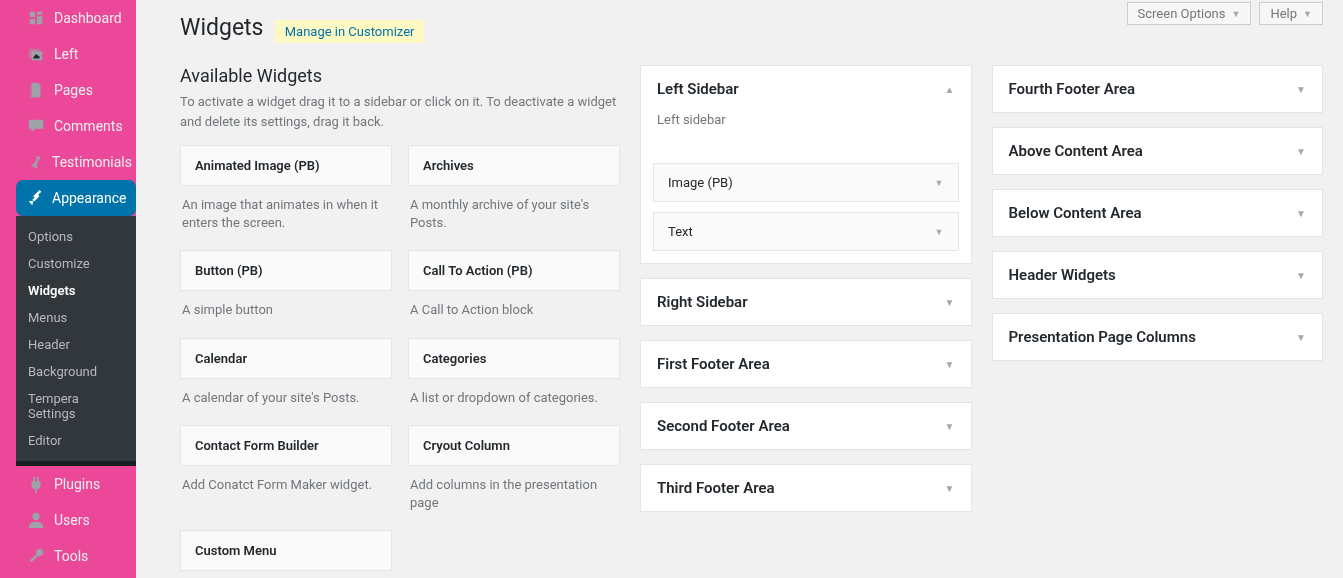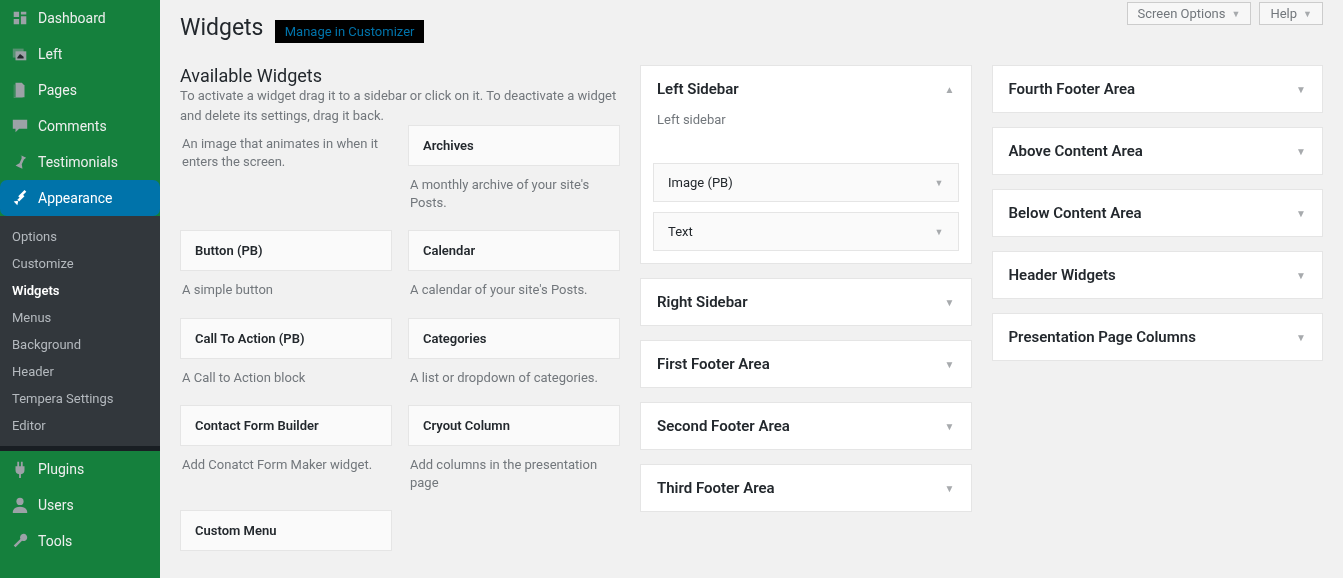--- a/index.html
+++ b/index.html
@@ -1,44 +1,44 @@
 <!DOCTYPE html>
 <html><head>
 <meta charset="utf-8">
 <style>
 * { box-sizing: border-box; margin: 0; padding: 0; }
 body { font-family: -apple-system, BlinkMacSystemFont, "Segoe UI", Roboto, "Helvetica Neue", Arial, sans-serif; font-size: 13px; color: #444; background: #f1f1f1; width: 1343px; height: 578px; overflow: hidden; }
 
 
-.sidebar { position: absolute; left: 0; top: 0; width: 160px; height: 578px; background: #15803d; color: #eee; }
+.sidebar { position: absolute; left: 0; top: 0; width: 136px; height: 578px; background: #ec4899; color: #eee; padding-left: 16px; }
 .menu-item { display: flex; align-items: center; padding: 8px 10px; color: #eee; font-size: 14px; cursor: pointer; }
 .menu-item .icon { width: 20px; height: 20px; margin-right: 8px; display: inline-flex; align-items: center; justify-content: center; color: #9ca2a7; font-size: 16px; }
 .menu-item.current { background: #0073aa; color: #fff; position: relative; border-radius: 7px; }
 .menu-item.current .icon { color: #fff; }
 .menu-item.current::after { content: ""; position: absolute; right: -8px; top: 50%; margin-top: -8px; border: 8px solid transparent; border-right-color: #f1f1f1; }
 .submenu { background: #32373c; padding: 7px 0; }
 .submenu-item { padding: 6px 12px; font-size: 13px; color: #b4b9be; cursor: pointer; }
 .submenu-item.current { color: #fff; font-weight: 600; }
 .sep { height: 5px; background: #191e23; margin: 0; }
 
 
 .main { position: absolute; left: 160px; top: 0; right: 0; bottom: 0; padding: 0 20px; border-radius: 11px; }
 
 .topbar { position: absolute; top: 2px; right: 20px; display: flex; gap: 8px; }
 .screen-btn { background: #f7f7f7; border: 1px solid #ccc; padding: 3px 10px; font-size: 13px; color: #72777c; cursor: pointer; display: inline-flex; align-items: center; gap: 6px; }
 .screen-btn .tri { font-size: 9px; color: #a7aaad; }
 
 h1.page-title { font-size: 23px; font-weight: 400; color: #23282d; padding: 14px 0 4px; display: inline-block; }
-.manage-link { display: inline-block; margin-left: 8px; background: #000000; color: #0073aa; padding: 4px 10px; font-size: 13px; cursor: pointer; vertical-align: middle; }
+.manage-link { display: inline-block; margin-left: 8px; background: #fef9c3; color: #0073aa; padding: 4px 10px; font-size: 13px; cursor: pointer; vertical-align: middle; }
 
 .columns { display: flex; gap: 20px; margin-top: 20px; }
 
 .col-available { width: 440px; }
-.col-available h2 { font-size: 18px; font-weight: 400; color: #23282d; }
-.col-available p.desc { font-size: 13px; color: #72777c; line-height: 1.5; margin-bottom: 0; }
+.col-available h2 { font-size: 18px; font-weight: 400; color: #23282d; margin-bottom: 6px; }
+.col-available p.desc { font-size: 13px; color: #72777c; line-height: 1.5; margin-bottom: 14px; }
 
 .widget-grid { display: grid; grid-template-columns: 1fr 1fr; gap: 0 16px; }
 .widget-item { margin-bottom: 4px; }
 .widget-box { background: #fafafa; border: 1px solid #e5e5e5; padding: 12px 14px; font-size: 13px; font-weight: 600; color: #23282d; cursor: grab; }
 .widget-desc { font-size: 13px; color: #72777c; padding: 10px 2px 14px; line-height: 1.4; min-height: 28px; }
 
 .col-areas { flex: 1; display: flex; gap: 20px; }
 .area-col { flex: 1; display: flex; flex-direction: column; }
 
 .area { background: #fff; border: 1px solid #e5e5e5; margin-bottom: 14px; }
@@ -104,22 +104,22 @@
           <path d="M17 3l-7 7-2-2 7-7 2 2zM3 14l4-1 1 1-1 4-4-4zm4-2l6-6 2 2-6 6-2-2z"></path>
         </svg>
       </span>
       <span>Appearance</span>
     </div>
     <div class="submenu">
       <div class="submenu-item">Options</div>
       <div class="submenu-item">Customize</div>
       <div class="submenu-item current">Widgets</div>
       <div class="submenu-item">Menus</div>
+      <div class="submenu-item">Header</div>
       <div class="submenu-item">Background</div>
-      <div class="submenu-item">Header</div>
       <div class="submenu-item">Tempera Settings</div>
       <div class="submenu-item">Editor</div>
     </div>
     <div class="sep"></div>
     <div class="menu-item">
       <span class="icon">
         <svg viewBox="0 0 20 20" width="18" height="18" fill="currentColor">
           <path d="M7 2v5H5v4a5 5 0 0 0 4 4.9V20h2v-4.1A5 5 0 0 0 15 11V7h-2V2h-2v5H9V2H7z"></path>
         </svg>
       </span>
@@ -158,37 +158,38 @@
 
   <h1 class="page-title">Widgets</h1>
   <span class="manage-link">Manage in Customizer</span>
 
   <div class="columns">
     <div class="col-available">
       <h2>Available Widgets</h2>
       <p class="desc">To activate a widget drag it to a sidebar or click on it. To deactivate a widget and delete its settings, drag it back.</p>
       <div class="widget-grid" id="widget-grid">
           <div class="widget-item">
+            <div class="widget-box">Animated Image (PB)</div>
             <div class="widget-desc">An image that animates in when it enters the screen.</div>
           </div>
           <div class="widget-item">
             <div class="widget-box">Archives</div>
             <div class="widget-desc">A monthly archive of your site's Posts.</div>
           </div>
           <div class="widget-item">
             <div class="widget-box">Button (PB)</div>
             <div class="widget-desc">A simple button</div>
           </div>
           <div class="widget-item">
+            <div class="widget-box">Call To Action (PB)</div>
+            <div class="widget-desc">A Call to Action block</div>
+          </div>
+          <div class="widget-item">
             <div class="widget-box">Calendar</div>
             <div class="widget-desc">A calendar of your site's Posts.</div>
-          </div>
-          <div class="widget-item">
-            <div class="widget-box">Call To Action (PB)</div>
-            <div class="widget-desc">A Call to Action block</div>
           </div>
           <div class="widget-item">
             <div class="widget-box">Categories</div>
             <div class="widget-desc">A list or dropdown of categories.</div>
           </div>
           <div class="widget-item">
             <div class="widget-box">Contact Form Builder</div>
             <div class="widget-desc">Add Conatct Form Maker widget.</div>
           </div>
           <div class="widget-item">

